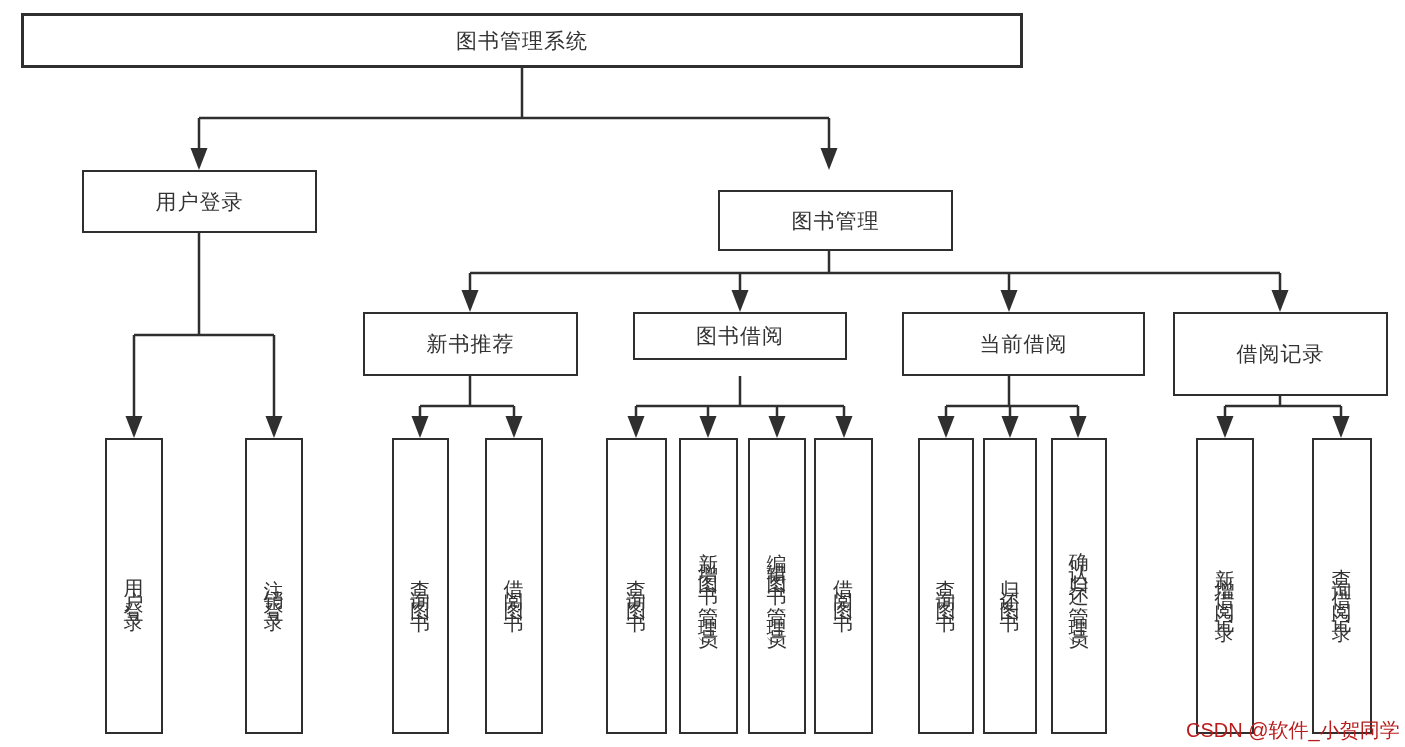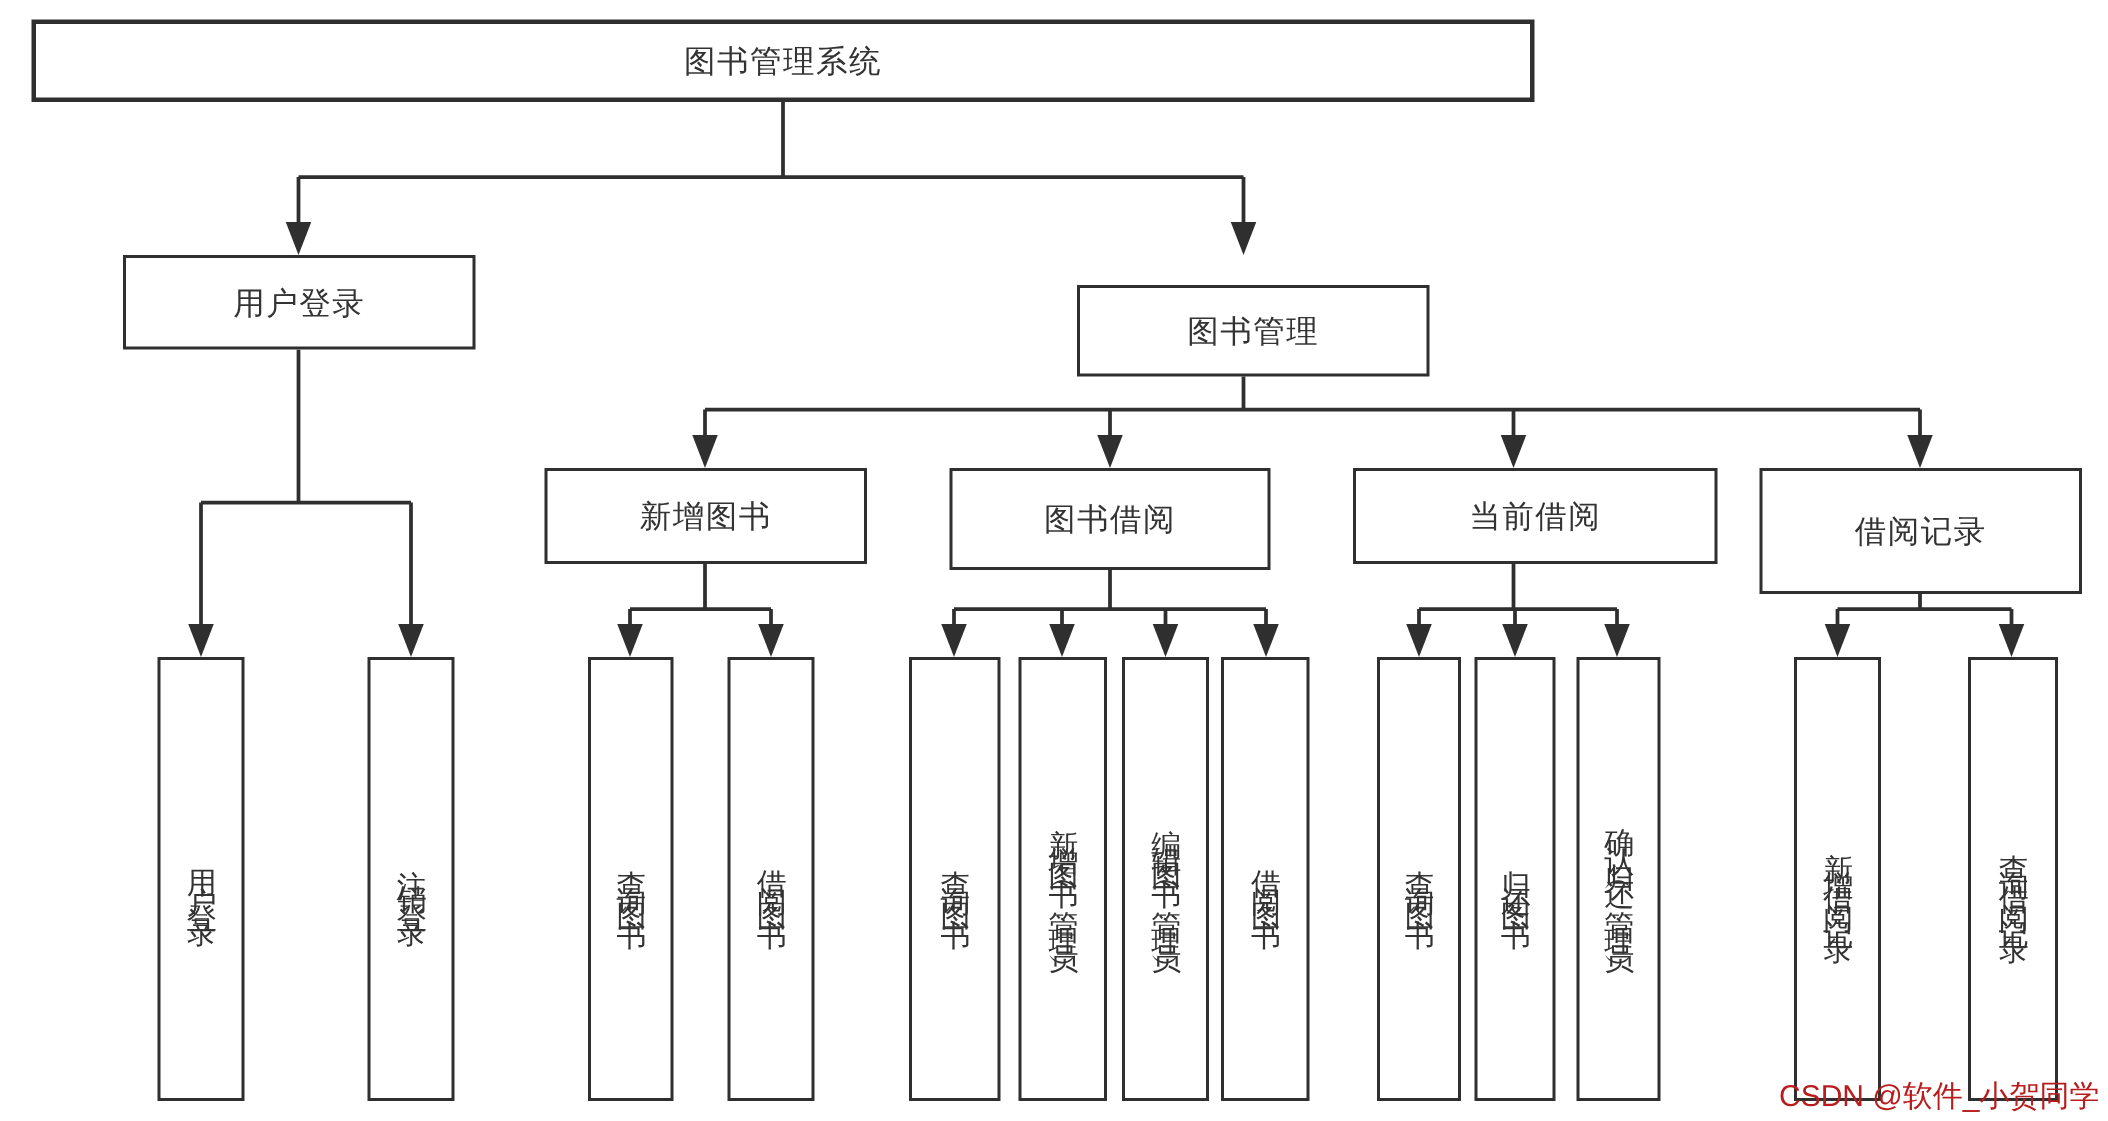--- a/index.html
+++ b/index.html
@@ -95,23 +95,23 @@
   </div>
 
   <div class="node" style="left:82px; top:170px; width:235px; height:63px;">
     <span class="hlabel">用户登录</span>
   </div>
   <div class="node" style="left:718px; top:170px; width:235px; height:61px;margin-top:20px;">
     <span class="hlabel">图书管理</span>
   </div>
 
   <div class="node" style="left:363px; top:312px; width:215px; height:64px;">
-    <span class="hlabel">新增图书</span>
+    <span class="hlabel">新书推荐</span>
   </div>
-  <div class="node" style="left:633px; top:312px; width:214px; height:68px;">
+  <div class="node" style="left:633px; top:312px; width:214px; height:48px;">
     <span class="hlabel">图书借阅</span>
   </div>
   <div class="node" style="left:902px; top:312px; width:243px; height:64px;">
     <span class="hlabel">当前借阅</span>
   </div>
   <div class="node" style="left:1173px; top:312px; width:215px; height:84px;">
     <span class="hlabel">借阅记录</span>
   </div>
 
   <div class="node leaf" style="left:105px; width:58px;">

